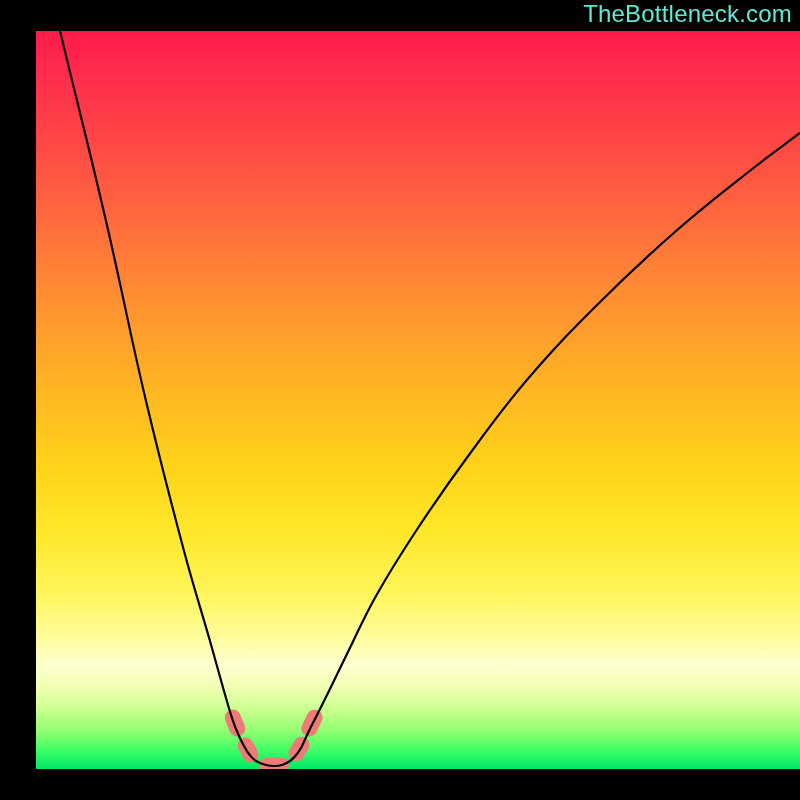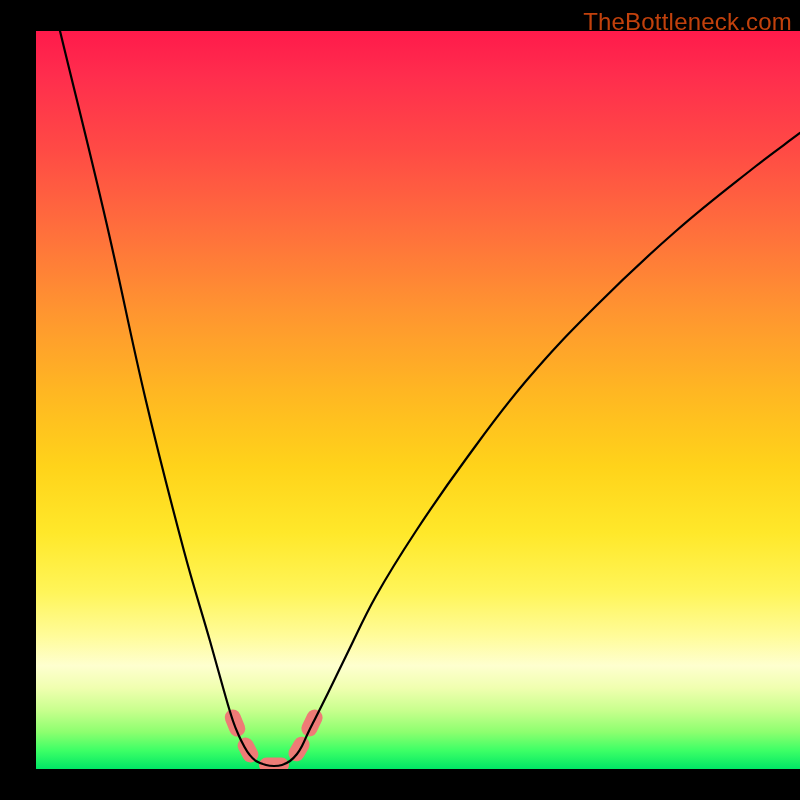--- a/index.html
+++ b/index.html
@@ -39,23 +39,23 @@
       #feffcf 86%,
       #f0ffb0 89%,
       #c9ff8e 92%,
       #8dff6f 95%,
       #3dff66 97.5%,
       #00e765 100%
     );
   }
   .watermark {
     position: absolute;
-    top: 8px;
+    top: 0;
     right: 8px;
-    color: #c2410c;
+    color: #5eead4;
     font-size: 24px;
     letter-spacing: 0.2px;
     font-weight: 400;
   }
   svg.curve {
     position: absolute;
     left: 0;
     top: 0;
     width: 764px;
     height: 738px;

